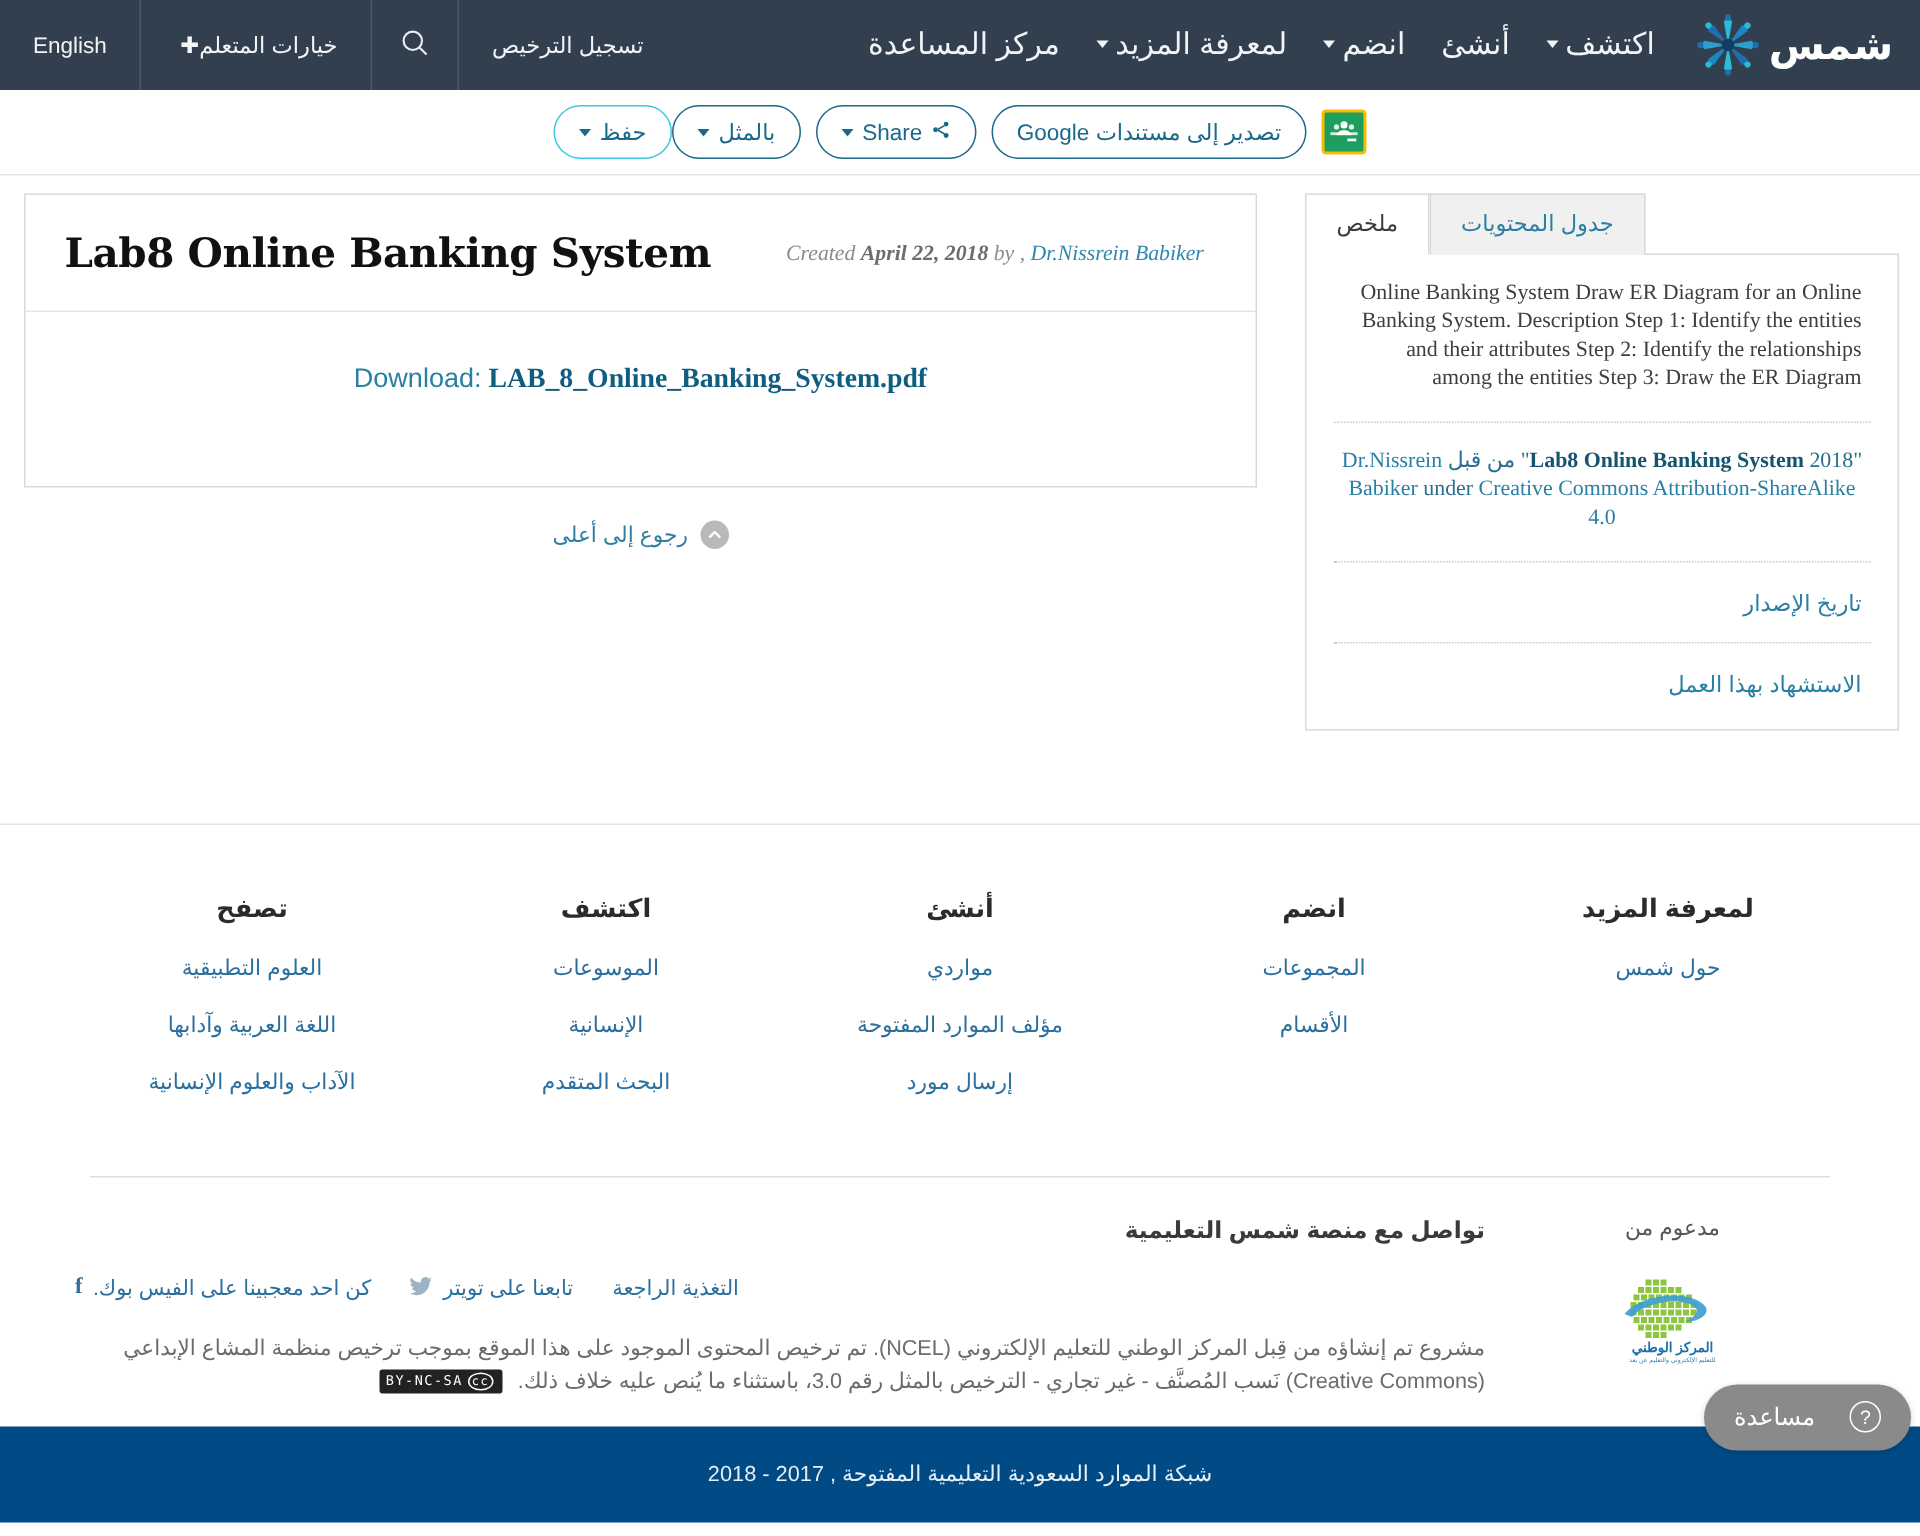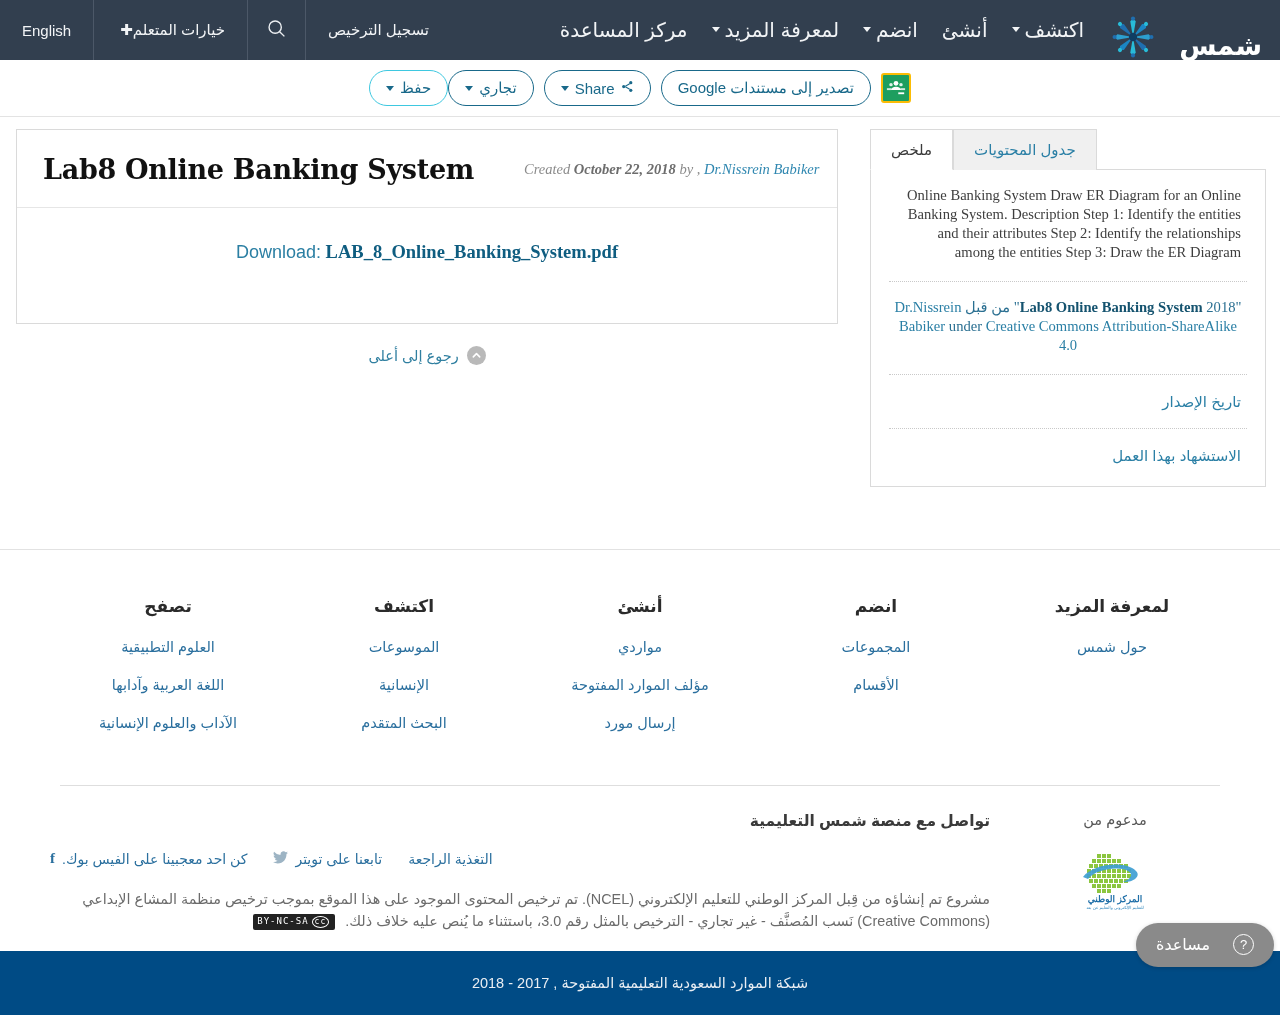--- a/index.html
+++ b/index.html
@@ -16,23 +16,23 @@
   .navbar {
     height: 60px;
     background: #323f4f;
     display: flex;
     flex-direction: row;
     align-items: stretch;
     color: #ffffff;
     position: relative;
   }
   .brand {
-    display: flex; align-items: flex-end;
+    display: flex; align-items: center;
     padding: 0 18px 0 14px;
-    gap: 23px;
+    gap: 4px;
   }
   .brand-text {
     font-size: 27px;
     font-weight: 700;
     color: #ffffff;
     letter-spacing: 0px;
     line-height: 1;
   }
   .brand-mark { width: 46px; height: 46px; display:block; }
 
@@ -552,42 +552,42 @@
             <circle cx="18" cy="19" r="3"></circle>
             <circle cx="5" cy="12" r="3"></circle>
           <path d="M7.5 10.5 L15.5 6 L16.5 7.8 L8.5 12.3 Z"></path>
           <path d="M8.5 11.7 L16.5 16.2 L15.5 18 L7.5 13.5 Z"></path>
         </svg>
       </span>
       <span>Share</span>
       <span class="caret"></span>
     </div>
     <div class="btn-pill">
-      <span>تجاري</span>
+      <span>بالمثل</span>
       <span class="caret"></span>
     </div>
   </div>
 
   <div class="toolbar-left-group">
     <div class="btn-pill cyan">
       <span>حفظ</span>
       <span class="caret"></span>
     </div>
   </div>
 </div>
 
 <div class="page-body">
 
   <div class="main-col">
     <div class="doc-card">
       <div class="doc-head">
         <div class="doc-title">Lab8 Online Banking System</div>
         <div class="doc-meta">
           <span>Created</span>
-          <b>October 22, 2018</b>
+          <b>April 22, 2018</b>
           <span>by ,</span>
           <a href="#">Dr.Nissrein Babiker</a>
         </div>
       </div>
       <div class="doc-body">
         <div class="dl-line">
           <span class="lbl">Download:</span>
           <a href="#">LAB_8_Online_Banking_System.pdf</a>
         </div>
       </div>

